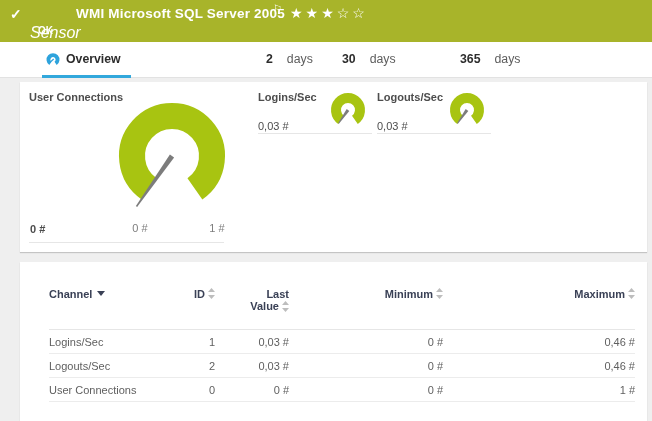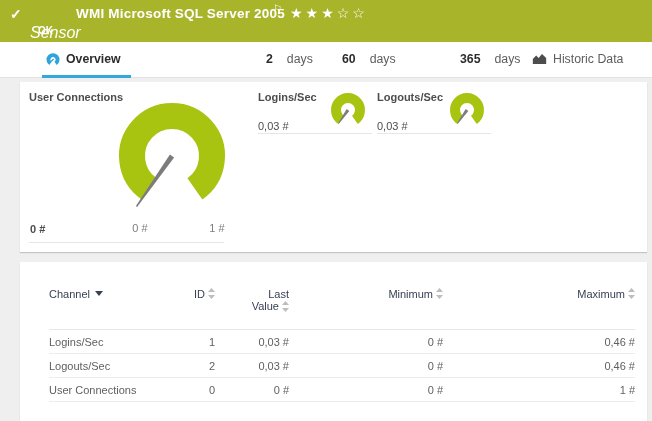--- a/index.html
+++ b/index.html
@@ -76,21 +76,21 @@
   .sm-divider{ position:absolute; left:0; top:51px; width:114px; height:1px; background:#e6e6e6; }
 
   
   .ch-table { position:absolute; left:29px; top:26px; right:12px; }
   .t-row {
     display:grid;
     grid-template-columns:140px 26px 74px 154px 192px;
     align-items:center;
   }
   .t-head { min-height:30px; align-items:start; border-bottom:1px solid #e6e6e6;
-            font-size:11px; font-weight:normal; color:#3a4156; padding-bottom:17px; }
+            font-size:11px; font-weight:bold; color:#3a4156; padding-bottom:17px; }
   .t-head .cell { display:flex; align-items:flex-start; line-height:12px; cursor:pointer; }
   .t-body { height:24px; border-bottom:1px solid #ececec; font-size:11px; color:#5f5f5f; cursor:pointer; }
   .cell-l { text-align:left; justify-content:flex-start; }
   .cell-r { text-align:right; justify-content:flex-end; }
   .lv-wrap { display:inline-block; text-align:right; }
   .lv-line2 { display:inline-flex; align-items:center; }
   .sort-icon { margin-left:3px; display:inline-block; }
   .caret-icon { margin-left:5px; margin-top:3px; display:inline-block; }
 
   svg { display:block; }
@@ -121,37 +121,29 @@
       <span>Overview</span>
     </div>
 
 
     <div class="tab tab-d2">
       <span class="num">2</span>
       <span class="unit">days</span>
     </div>
 
     <div class="tab tab-d30">
-      <span class="num">60</span>
+      <span class="num">30</span>
       <span class="unit">days</span>
     </div>
 
     <div class="tab tab-d365">
       <span class="num">365</span>
       <span class="unit">days</span>
     </div>
 
-    <div class="tab tab-historic">
-      <span class="t-icon">
-        <svg width="15" height="13" viewBox="0 0 18 15">
-          <path d="M1,14 L1,8 L5,4 L8,7 L12,2 L17,7 L17,14 Z" fill="#4d4d4d"></path>
-        </svg>
-      </span>
-      <span>Historic Data</span>
-    </div>
   </nav>
 
   <section class="panel gauges-panel">
 
     <div>
       <span class="tile-title tp-title">User Connections</span>
 
       <span class="big-gauge">
         <svg width="120" height="114" viewBox="0 0 120 114">
           <path d="M37.1,92.8 A40,40 0 1 1 82.9,92.8" fill="none" stroke="#a8c411" stroke-width="26"></path>

